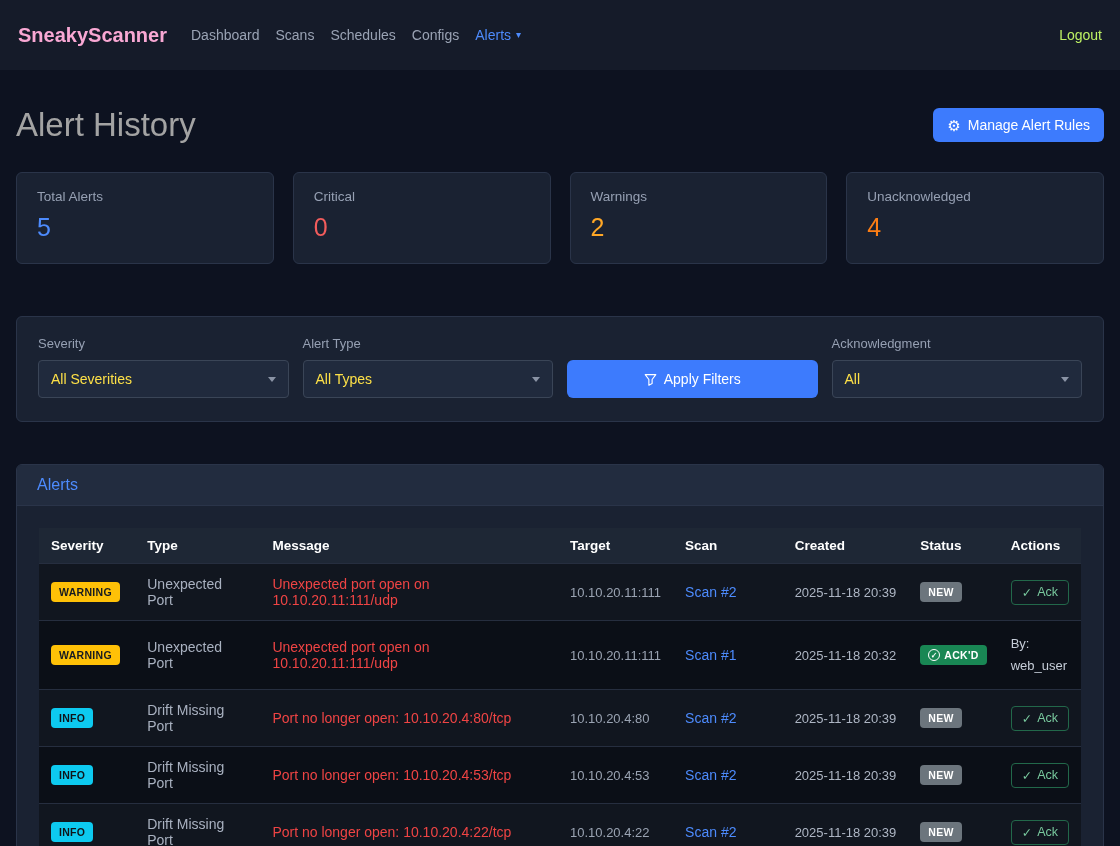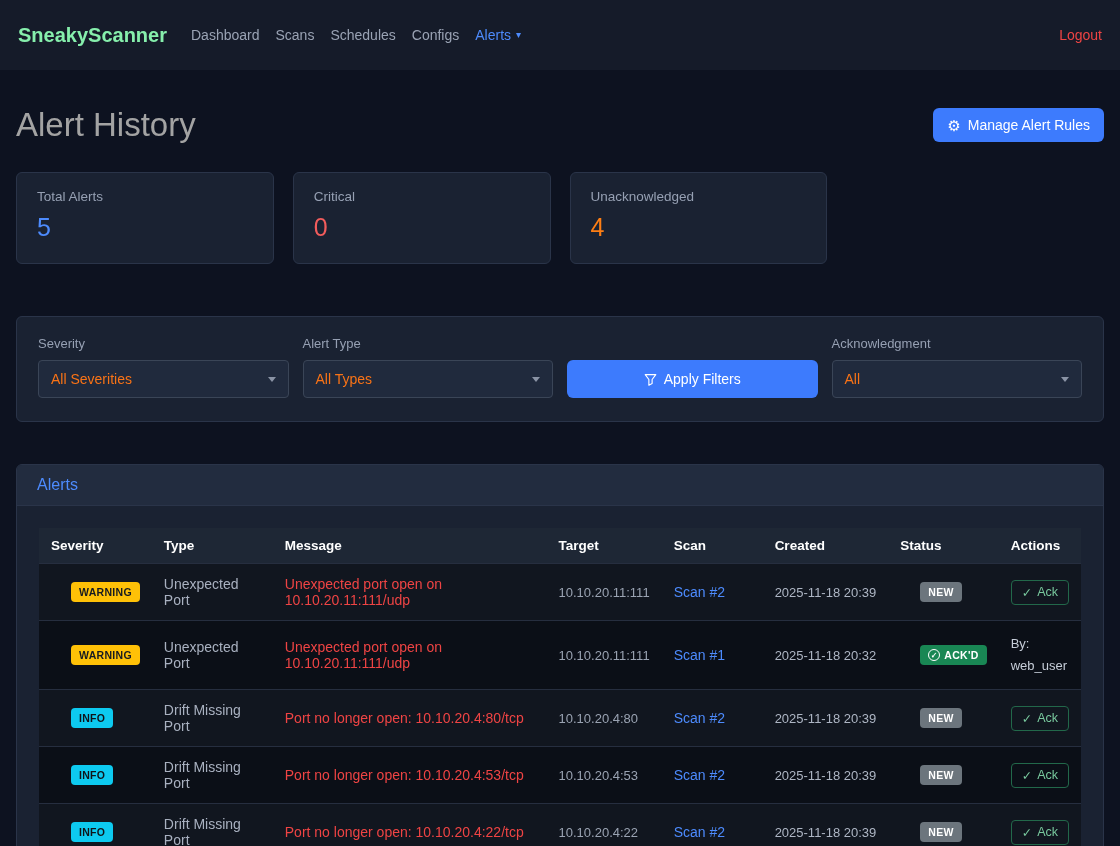--- a/index.html
+++ b/index.html
@@ -14,39 +14,39 @@
 
   
   .navbar {
     height: 70px;
     background: #151b29;
     display: flex;
     align-items: center;
     padding: 0 18px;
   }
   .brand {
-    color: #86efac;
+    color: #f9a8d4;
     font-size: 20px;
     font-weight: bold;
     margin-right: 24px;
     cursor: pointer;
   }
   .nav-item {
     color: #9aa3b4;
     font-size: 14px;
     margin-right: 16px;
     cursor: pointer;
     display: inline-flex;
     align-items: center;
     gap: 5px;
   }
   .nav-item.active { color: #4d8bfd; }
   .caret-icon { font-size: 10px; line-height: 1; }
   .nav-spacer { flex: 1; }
-  .logout { color: #ef4444; font-size: 14px; cursor: pointer; }
+  .logout { color: #bef264; font-size: 14px; cursor: pointer; }
 
   
   .content { padding: 0 16px; }
   .title-row {
     margin-top: 36px;
     display: flex;
     justify-content: space-between;
     align-items: center;
   }
   .page-title {
@@ -107,21 +107,21 @@
   .select {
     background: #202a3d;
     border: 1px solid #3a4557;
     border-radius: 4px;
     height: 38px;
     display: flex;
     align-items: center;
     justify-content: space-between;
     padding: 0 12px;
     font-size: 14px;
-    color: #f97316;
+    color: #fde047;
     cursor: pointer;
   }
   .chevron-down {
     width: 0; height: 0;
     border-left: 4px solid transparent;
     border-right: 4px solid transparent;
     border-top: 5px solid #8a93a5;
   }
   .apply-btn { width: 100%; height: 38px; justify-content: center; }
 
@@ -165,21 +165,20 @@
   col.c-status { width: 7.9%; } col.c-actions { width: 6.9%; }
 
   .badge {
     display: inline-block;
     padding: 4px 8px;
     border-radius: 4px;
     font-size: 10.5px;
     font-weight: bold;
     letter-spacing: .3px;
     white-space: nowrap;
-    margin-left: 20px;
   }
   .badge-warning { background: #ffc107; color: #161a22; }
   .badge-info    { background: #0dcaf0; color: #101419; }
   .badge-new     { background: #6c757d; color: #ffffff; }
   .badge-ackd    { background: #198754; color: #ffffff; display: inline-flex; align-items: center; gap: 4px; }
   .check-circle {
     width: 12px; height: 12px;
     border: 1px solid #ffffff;
     border-radius: 50%;
     font-size: 8px;
@@ -243,20 +242,24 @@
   </div>
 
   <div class="stats">
     <div class="stat-card">
       <div class="stat-label">Total Alerts</div>
       <div class="stat-value" style="color: rgb(77, 139, 253);">5</div>
     </div>
     <div class="stat-card">
       <div class="stat-label">Critical</div>
       <div class="stat-value" style="color: rgb(242, 92, 92);">0</div>
+    </div>
+    <div class="stat-card">
+      <div class="stat-label">Warnings</div>
+      <div class="stat-value" style="color: rgb(255, 167, 38);">2</div>
     </div>
     <div class="stat-card">
       <div class="stat-label">Unacknowledged</div>
       <div class="stat-value" style="color: rgb(253, 126, 20);">4</div>
     </div>
   </div>
 
   <div class="filters-card">
     <div class="filters-grid">
       <div class="filter-col">

